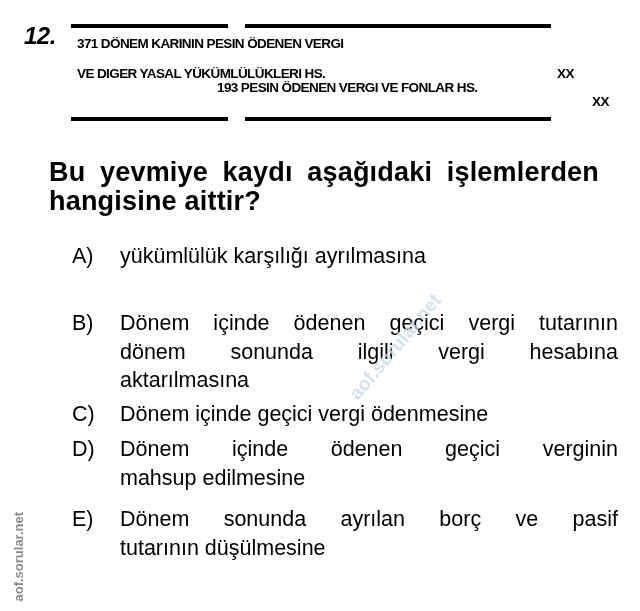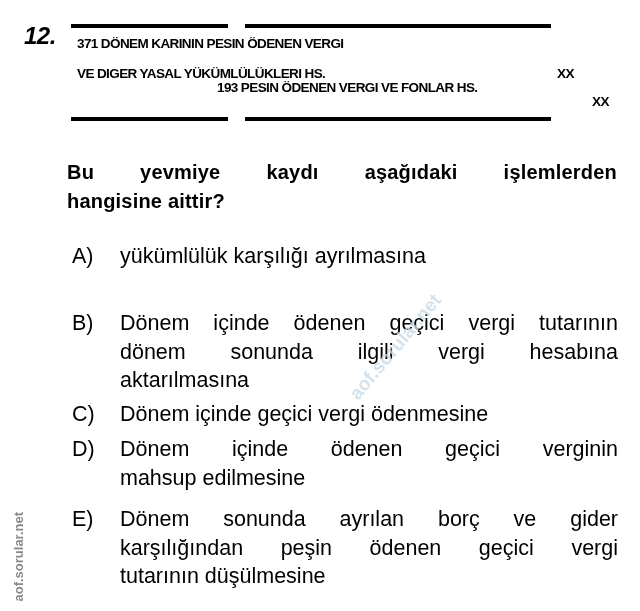--- a/index.html
+++ b/index.html
@@ -1,21 +1,21 @@
 <!DOCTYPE html>
 <html><head>
 <meta charset="utf-8">
 <style>
   html, body { margin: 0; padding: 0; background: #ffffff; }
   body { width: 640px; height: 611px; position: relative; overflow: hidden; color: #000; font-family: "Liberation Sans", sans-serif; }
   .abs { position: absolute; }
   .qnum { left: 24px; top: 22px; font-size: 24px; font-weight: bold; letter-spacing: -0.5px; font-style: italic; }
   .rule { height: 4px; background: #000; }
   .entry { font-size: 13.5px; font-weight: bold; letter-spacing: -0.6px; white-space: nowrap; }
-  .stem { left: 67px; top: 158px; width: 550px; font-size: 20px; font-weight: bold; line-height: 29px; text-align: justify; text-align-last: left; letter-spacing: 0.2px; }
+  .stem { left: 49px; top: 158px; width: 550px; font-size: 27px; font-weight: bold; line-height: 29px; text-align: justify; text-align-last: left; letter-spacing: 0.2px; }
   .stem .l1 { display: block; text-align: justify; text-align-last: justify; }
   .opt { left: 72px; width: 546px; font-size: 21.5px; line-height: 28.5px; }
   .opt .letter { position: absolute; left: 0; top: 0; }
   .opt .txt { margin-left: 48px; display: block; }
   .opt .txt .j { display: block; text-align: justify; text-align-last: justify; }
   .opt .txt .r { display: block; }
   .wm-side { left: 4px; top: 500px; width: 20px; height: 104px; }
   .wm-side span { position: absolute; left: -38px; top: 42px; width: 104px; transform: rotate(-90deg); font-size: 13px; font-weight: bold; color: #8a8a8a; white-space: nowrap; }
   .wm-diag { left: 345px; top: 390px; transform: rotate(-50deg); transform-origin: left top; font-size: 19px; font-weight: bold; color: #c9dbe9; white-space: nowrap; opacity: 0.8; }
 </style>
@@ -67,22 +67,21 @@
   <span class="letter">D)</span>
   <span class="txt">
     <span class="j">Dönem içinde ödenen geçici verginin</span>
     <span class="r">mahsup edilmesine</span>
   </span>
 </div>
 
 <div class="abs opt" style="top:505px;">
   <span class="letter">E)</span>
   <span class="txt">
-    <span class="j">Dönem sonunda ayrılan borç ve gider</span>
-    <span class="j">karşılığından peşin ödenen geçici vergi</span>
+    <span class="j">Dönem sonunda ayrılan borç ve pasif</span>
     <span class="r">tutarının düşülmesine</span>
   </span>
 </div>
 
 <div class="abs wm-side">
   <span>aof.sorular.net</span>
 </div>
 <div class="abs wm-diag">aof.sorular.net</div>
 
 </body></html>

